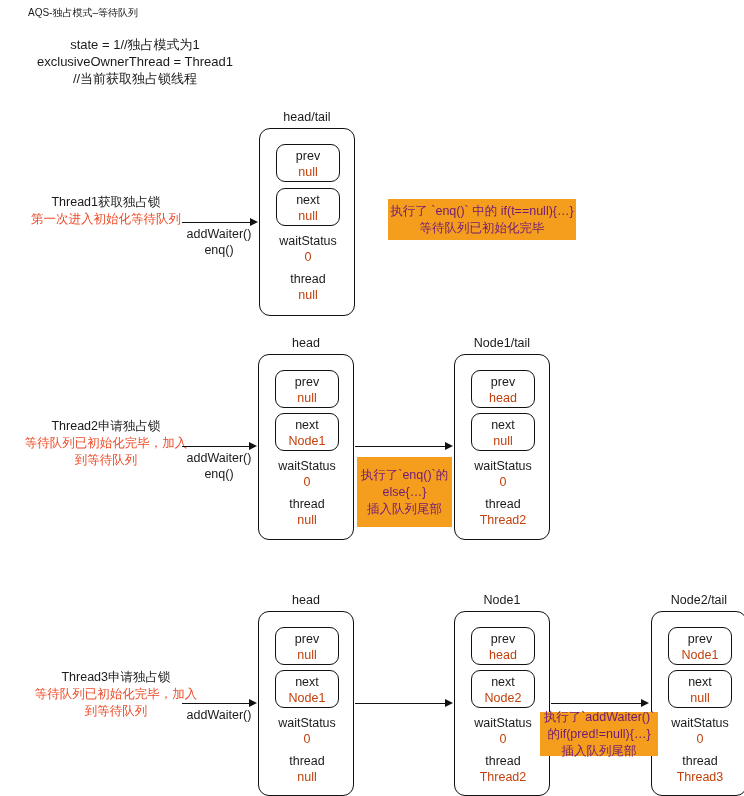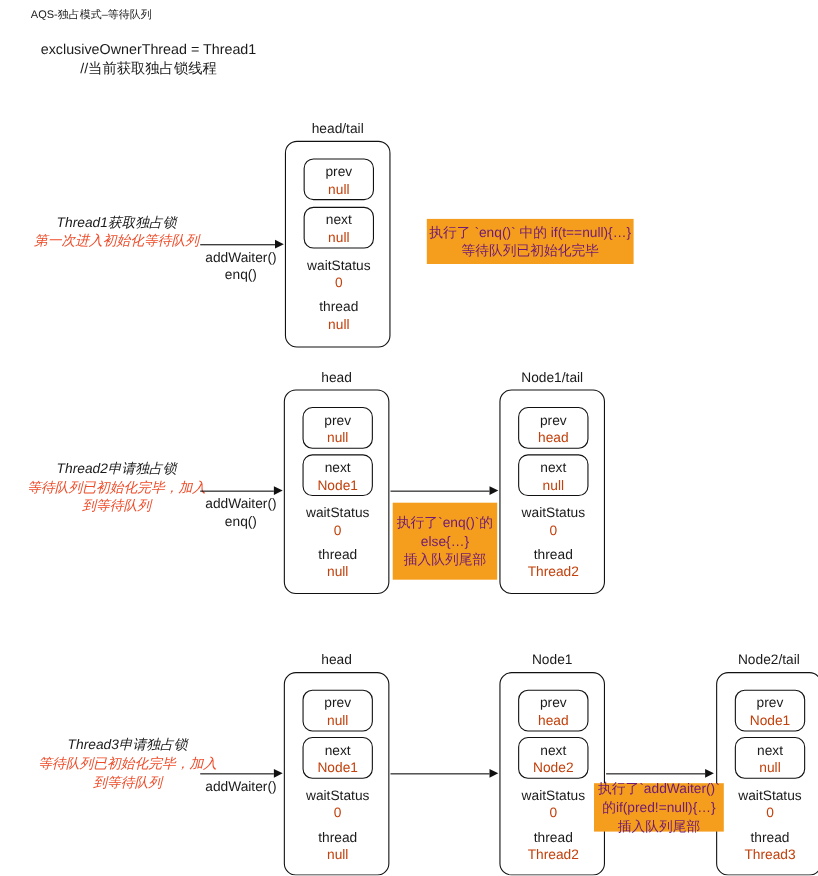--- a/index.html
+++ b/index.html
@@ -33,21 +33,20 @@
     color: #1a1a1a;
   }
   .state-block div { white-space: nowrap; }
 
   
   .caption {
     width: 200px;
     text-align: center;
     font-size: 12.5px;
     line-height: 17px;
-    font-style: italic;
   }
   .caption .black { color: #1a1a1a; white-space: nowrap; }
   .caption .red { color: #ee4b28; }
 
   
   .arrow-line {
     height: 0;
     border-top: 1.6px solid #111111;
   }
   .arrow-head {
@@ -117,20 +116,21 @@
     z-index: 5;
   }
   .note div { white-space: nowrap; }
 </style>
 </head>
 <body>
 
 <div class="abs title">AQS-独占模式–等待队列</div>
 
 <div class="abs state-block">
+  <div>state = 1//独占模式为1</div>
   <div>exclusiveOwnerThread = Thread1</div>
   <div>//当前获取独占锁线程</div>
 </div>
 
 <div class="abs caption" style="left:6px; top:194px;">
   <div class="black">Thread1获取独占锁</div>
   <div class="red">第一次进入初始化等待队列</div>
 </div>
 
 <div class="abs arrow-line" style="left:182px; top:222px; width:68px;"></div>

